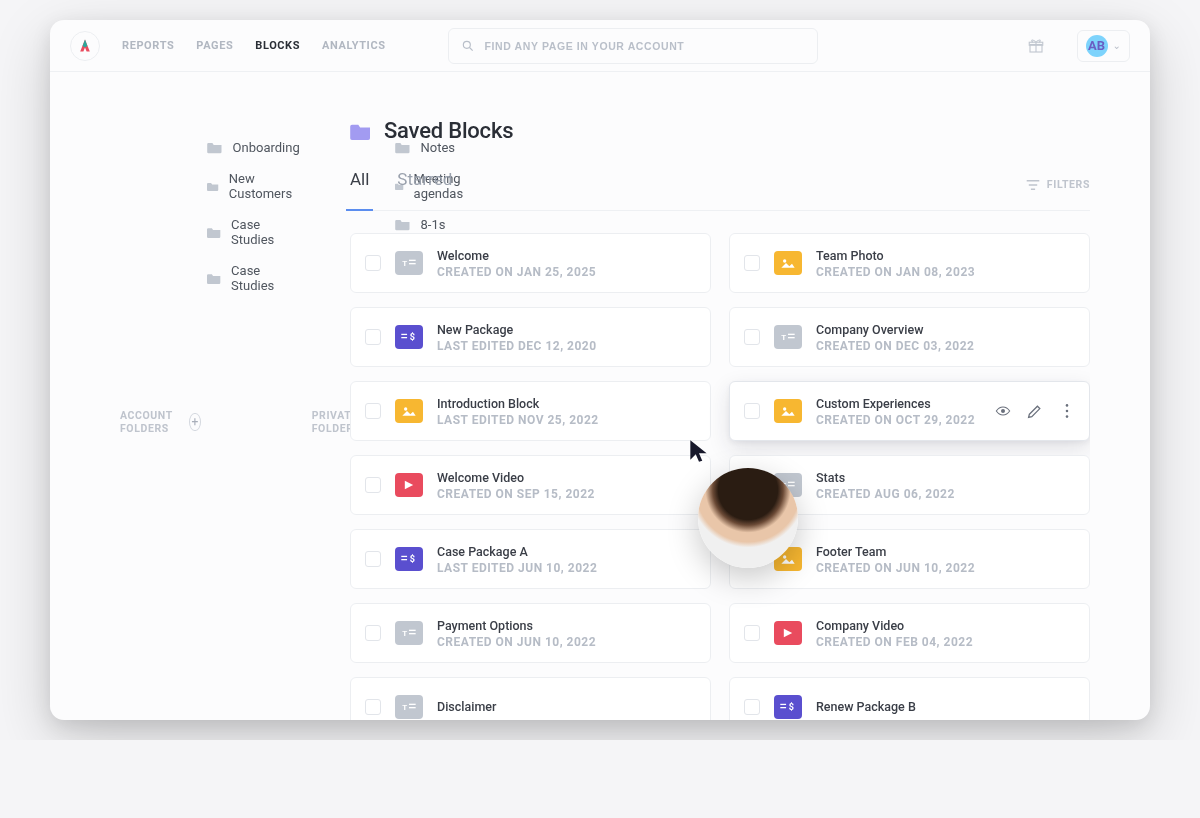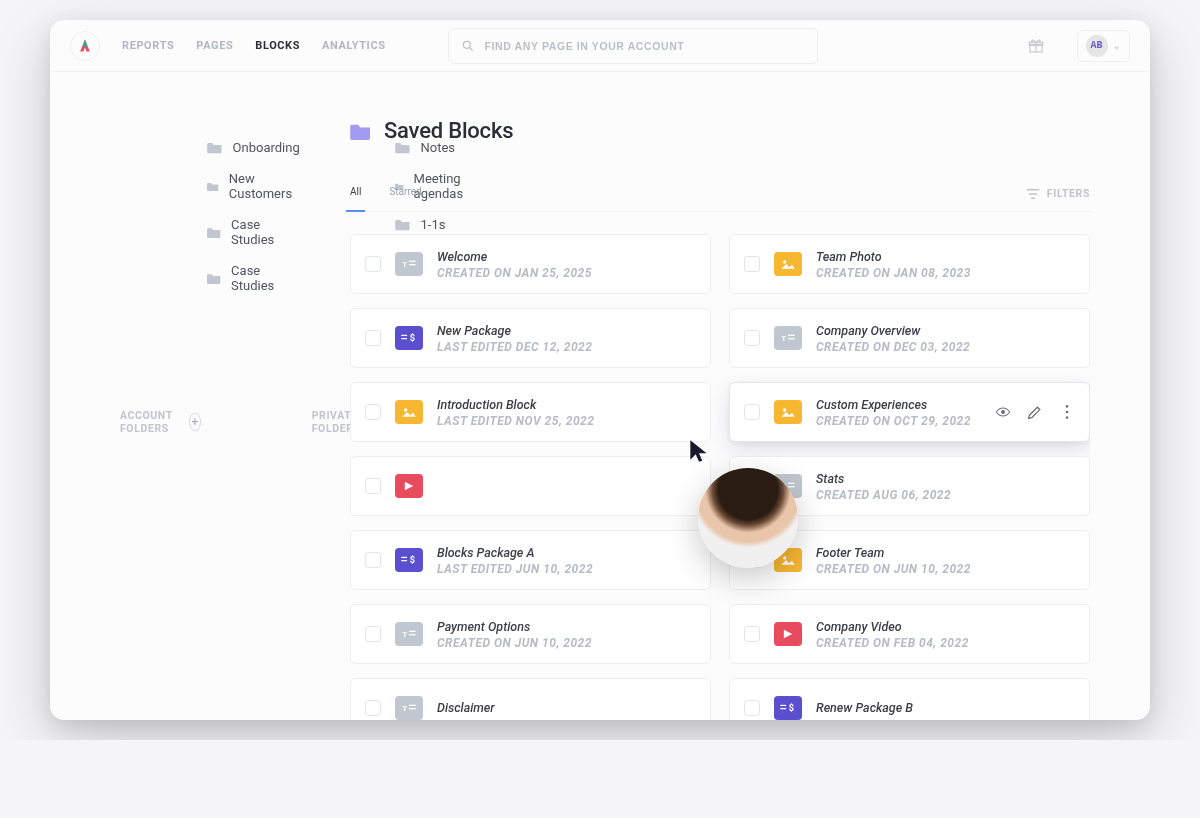--- a/index.html
+++ b/index.html
@@ -73,25 +73,25 @@
   display: flex; align-items: center; gap: 5px;
   border: 1px solid #eceef1;
   border-radius: 6px;
   padding: 4px 8px;
   margin-left: 10px;
   cursor: pointer;
 }
 .avatar-circle {
   width: 22px; height: 22px;
   border-radius: 50%;
-  background: #e5e5e5;
+  background: #7dd3fc;
   color: #6a5ec2;
-  font-size: 10px;
+  font-size: 13px;
   font-weight: 700;
-  display: flex; align-items: center; justify-content: center; font-family: Liberation Mono, monospace;
+  display: flex; align-items: center; justify-content: center;
 }
 .chev { color: #b9bfc9; font-size: 10px; }
 
 .body {
   flex: 1;
   display: flex;
   overflow: hidden;
 }
 .sidebar {
   width: 250px;
@@ -132,21 +132,21 @@
 .main {
   flex: 1;
   padding: 46px 60px 0 50px;
   overflow: hidden;
   display: flex;
   flex-direction: column;
   position: relative;
 }
 .page-header {
   display: flex; align-items: flex-end; justify-content: space-between;
-  margin-bottom: 43px;
+  margin-bottom: 26px;
 }
 .page-title-wrap { display: flex; align-items: center; gap: 12px; }
 .page-folder-icon { width: 22px; height: 18px; fill: #a29bf1; }
 .page-title { font-size: 22px; font-weight: 500; color: #2a2e36; letter-spacing: -0.2px; }
 .header-actions { display: flex; gap: 10px; }
 .btn {
   height: 32px;
   padding: 0 16px;
   border-radius: 4px;
   font-size: 11px;
@@ -158,23 +158,23 @@
 .btn-outline { border: 1px solid #e2e5ea; background: #fff; color: #5a616c; }
 .btn-primary { background: #3d3192; color: #fff; border: none; }
 
 .tabs-row {
   display: flex; align-items: center; justify-content: space-between;
   border-bottom: 1px solid #eef0f3;
   margin-bottom: 22px;
 }
 .tabs { display: flex; gap: 28px; }
 .tab {
-  font-size: 10px;
+  font-size: 17px;
   color: #9aa1ad;
-  padding-bottom: 14px;
+  padding-bottom: 21px;
   cursor: pointer;
   position: relative;
 }
 .tab.active { color: #3a3e47; }
 .tab.active::after {
   content: '';
   position: absolute;
   bottom: -1px; left: -4px; right: -4px;
   height: 2px;
   background: #5b8def;
@@ -219,21 +219,21 @@
 .card-icon {
   width: 28px; height: 24px;
   border-radius: 4px;
   display: flex; align-items: center; justify-content: center;
   flex-shrink: 0;
 }
 .card-icon.text { background: #c1c7d0; }
 .card-icon.image { background: #f7b731; }
 .card-icon.price { background: #5a4fcf; }
 .card-icon.video { background: #e94b5e; }
-.card-text { display: flex; flex-direction: column; gap: 2px; flex: 1; min-width: 0; font-style: italic; }
+.card-text { display: flex; flex-direction: column; gap: 2px; flex: 1; min-width: 0; }
 .card-title { font-size: 12.5px; color: #3a3e47; font-weight: 500; white-space: nowrap; }
 .card-meta { font-size: 12px; font-weight: 700; letter-spacing: 0.5px; color: #b6bcc6; white-space: nowrap; }
 
 .card-actions { display: flex; align-items: center; gap: 16px; color: #7a818d; }
 .card-actions span { cursor: pointer; display: inline-flex; }
 .action-icon { width: 16px; height: 16px; }
 
 .persona {
   position: absolute;
   width: 120px; height: 130px;
@@ -342,21 +342,21 @@
           <div class="folder-item">
             <svg class="folder-icon" viewBox="0 0 24 20">
               <path d="M2 3 h6 l2 3 h12 v11 a2 2 0 0 1 -2 2 h-18 a2 2 0 0 1 -2 -2 V5 a2 2 0 0 1 2 -2 z"></path>
             </svg>
             <span>Meeting agendas</span>
           </div>
           <div class="folder-item">
             <svg class="folder-icon" viewBox="0 0 24 20">
               <path d="M2 3 h6 l2 3 h12 v11 a2 2 0 0 1 -2 2 h-18 a2 2 0 0 1 -2 -2 V5 a2 2 0 0 1 2 -2 z"></path>
             </svg>
-            <span>1-1s</span>
+            <span>8-1s</span>
           </div>
         </div>
     </div>
 
     <div class="main">
       <div class="page-header">
         <div class="page-title-wrap">
           <svg class="page-folder-icon" viewBox="0 0 24 20">
               <path d="M2 3 h7 l2 3 h11 v12 a2 2 0 0 1 -2 2 h-18 a2 2 0 0 1 -2 -2 V5 a2 2 0 0 1 2 -2 z"></path>
             </svg>
@@ -411,21 +411,21 @@
             <div class="card-check"></div>
             <div class="card-icon price">
               <svg width="18" height="12" viewBox="0 0 28 18">
                 <line x1="2" y1="5" x2="11" y2="5" stroke="#fff" stroke-width="2"></line>
                 <line x1="2" y1="10" x2="11" y2="10" stroke="#fff" stroke-width="2"></line>
                 <text x="15" y="14" font-size="14" font-weight="700" fill="#fff">$</text>
               </svg>
             </div>
             <div class="card-text">
               <div class="card-title">New Package</div>
-              <div class="card-meta">LAST EDITED DEC 12, 2022</div>
+              <div class="card-meta">LAST EDITED DEC 12, 2020</div>
             </div>
           </div>
           <div class="card">
             <div class="card-check"></div>
             <div class="card-icon text">
               <svg width="16" height="12" viewBox="0 0 24 18">
                 <text x="2" y="13" font-size="12" font-weight="700" fill="#fff">T</text>
                 <line x1="12" y1="5" x2="22" y2="5" stroke="#fff" stroke-width="2"></line>
                 <line x1="12" y1="10" x2="22" y2="10" stroke="#fff" stroke-width="2"></line>
               </svg>
@@ -481,20 +481,24 @@
               </span>
             </div>
           </div>
           <div class="card">
             <div class="card-check"></div>
             <div class="card-icon video">
               <svg width="14" height="12" viewBox="0 0 20 16">
                 <path d="M4 2 L16 8 L4 14 Z" fill="#fff"></path>
               </svg>
             </div>
+            <div class="card-text">
+              <div class="card-title">Welcome Video</div>
+              <div class="card-meta">CREATED ON SEP 15, 2022</div>
+            </div>
           </div>
           <div class="card">
             <div class="card-check"></div>
             <div class="card-icon text">
               <svg width="16" height="12" viewBox="0 0 24 18">
                 <text x="2" y="13" font-size="12" font-weight="700" fill="#fff">T</text>
                 <line x1="12" y1="5" x2="22" y2="5" stroke="#fff" stroke-width="2"></line>
                 <line x1="12" y1="10" x2="22" y2="10" stroke="#fff" stroke-width="2"></line>
               </svg>
             </div>
@@ -506,21 +510,21 @@
           <div class="card">
             <div class="card-check"></div>
             <div class="card-icon price">
               <svg width="18" height="12" viewBox="0 0 28 18">
                 <line x1="2" y1="5" x2="11" y2="5" stroke="#fff" stroke-width="2"></line>
                 <line x1="2" y1="10" x2="11" y2="10" stroke="#fff" stroke-width="2"></line>
                 <text x="15" y="14" font-size="14" font-weight="700" fill="#fff">$</text>
               </svg>
             </div>
             <div class="card-text">
-              <div class="card-title">Blocks Package A</div>
+              <div class="card-title">Case Package A</div>
               <div class="card-meta">LAST EDITED JUN 10, 2022</div>
             </div>
           </div>
           <div class="card">
             <div class="card-check"></div>
             <div class="card-icon image">
               <svg width="16" height="12" viewBox="0 0 24 18">
                 <circle cx="7" cy="6" r="2.5" fill="#fff"></circle>
                 <path d="M2 16 L9 9 L14 14 L18 10 L22 16 Z" fill="#fff"></path>
               </svg>

